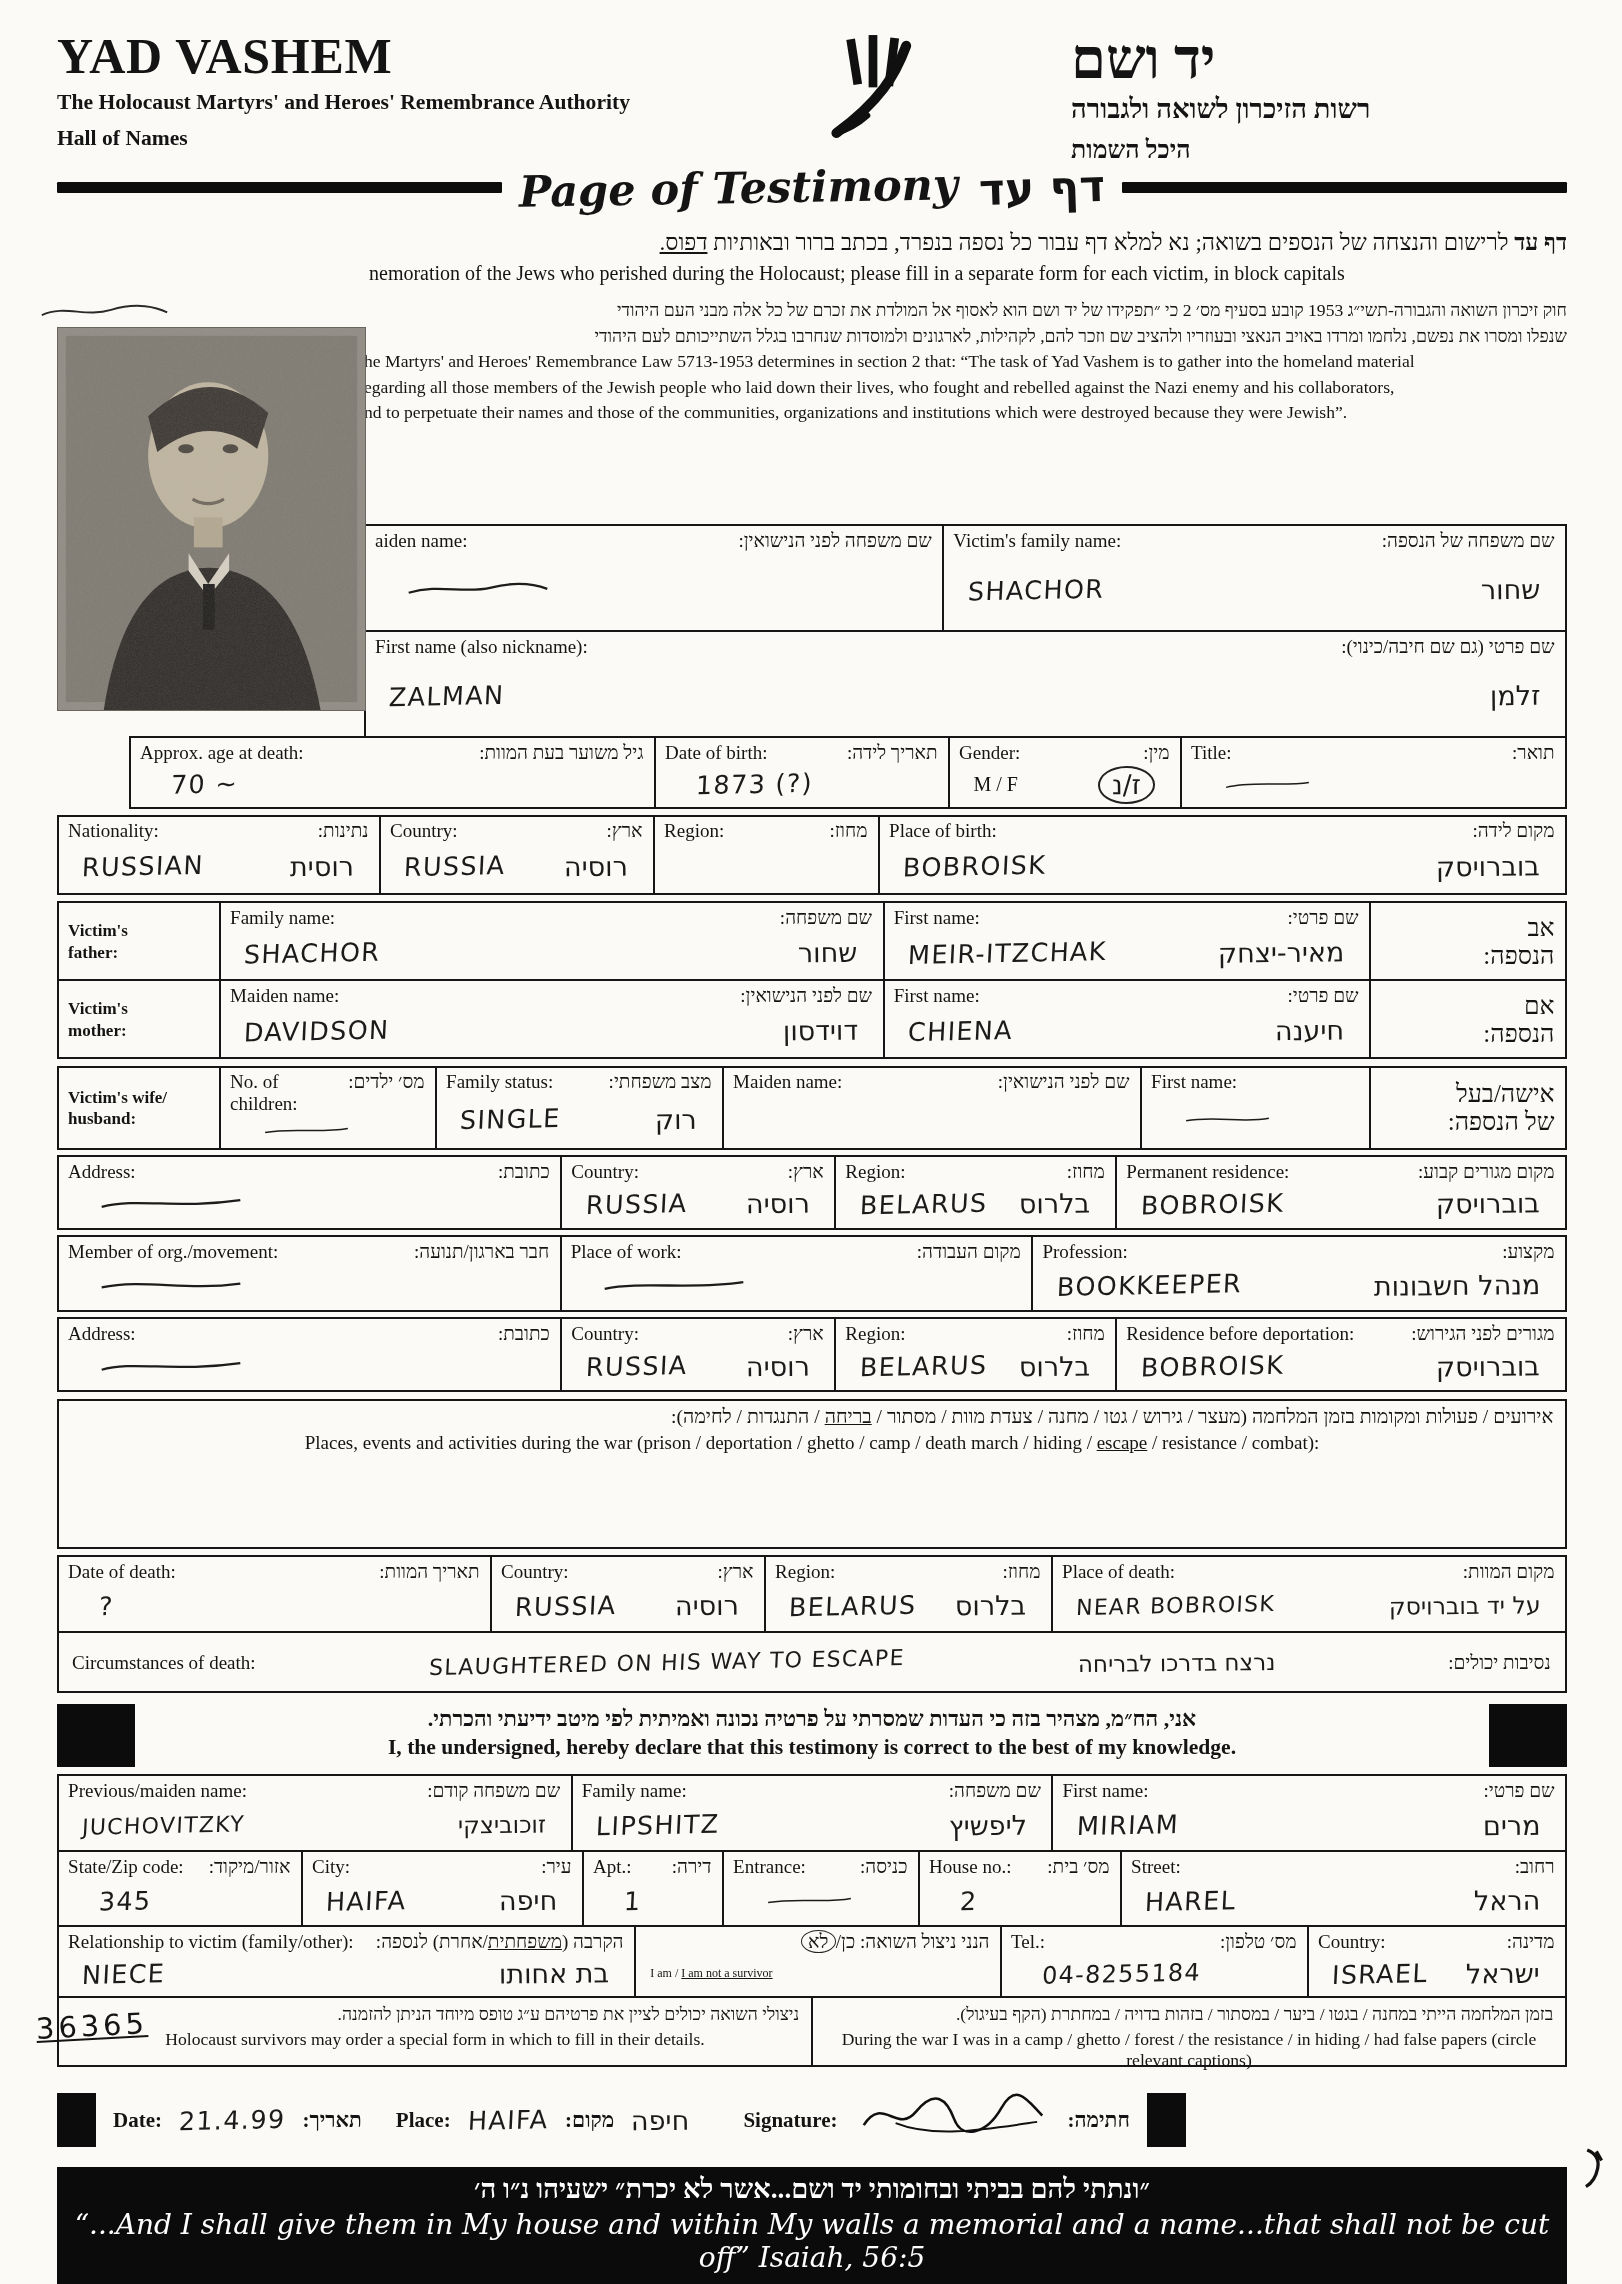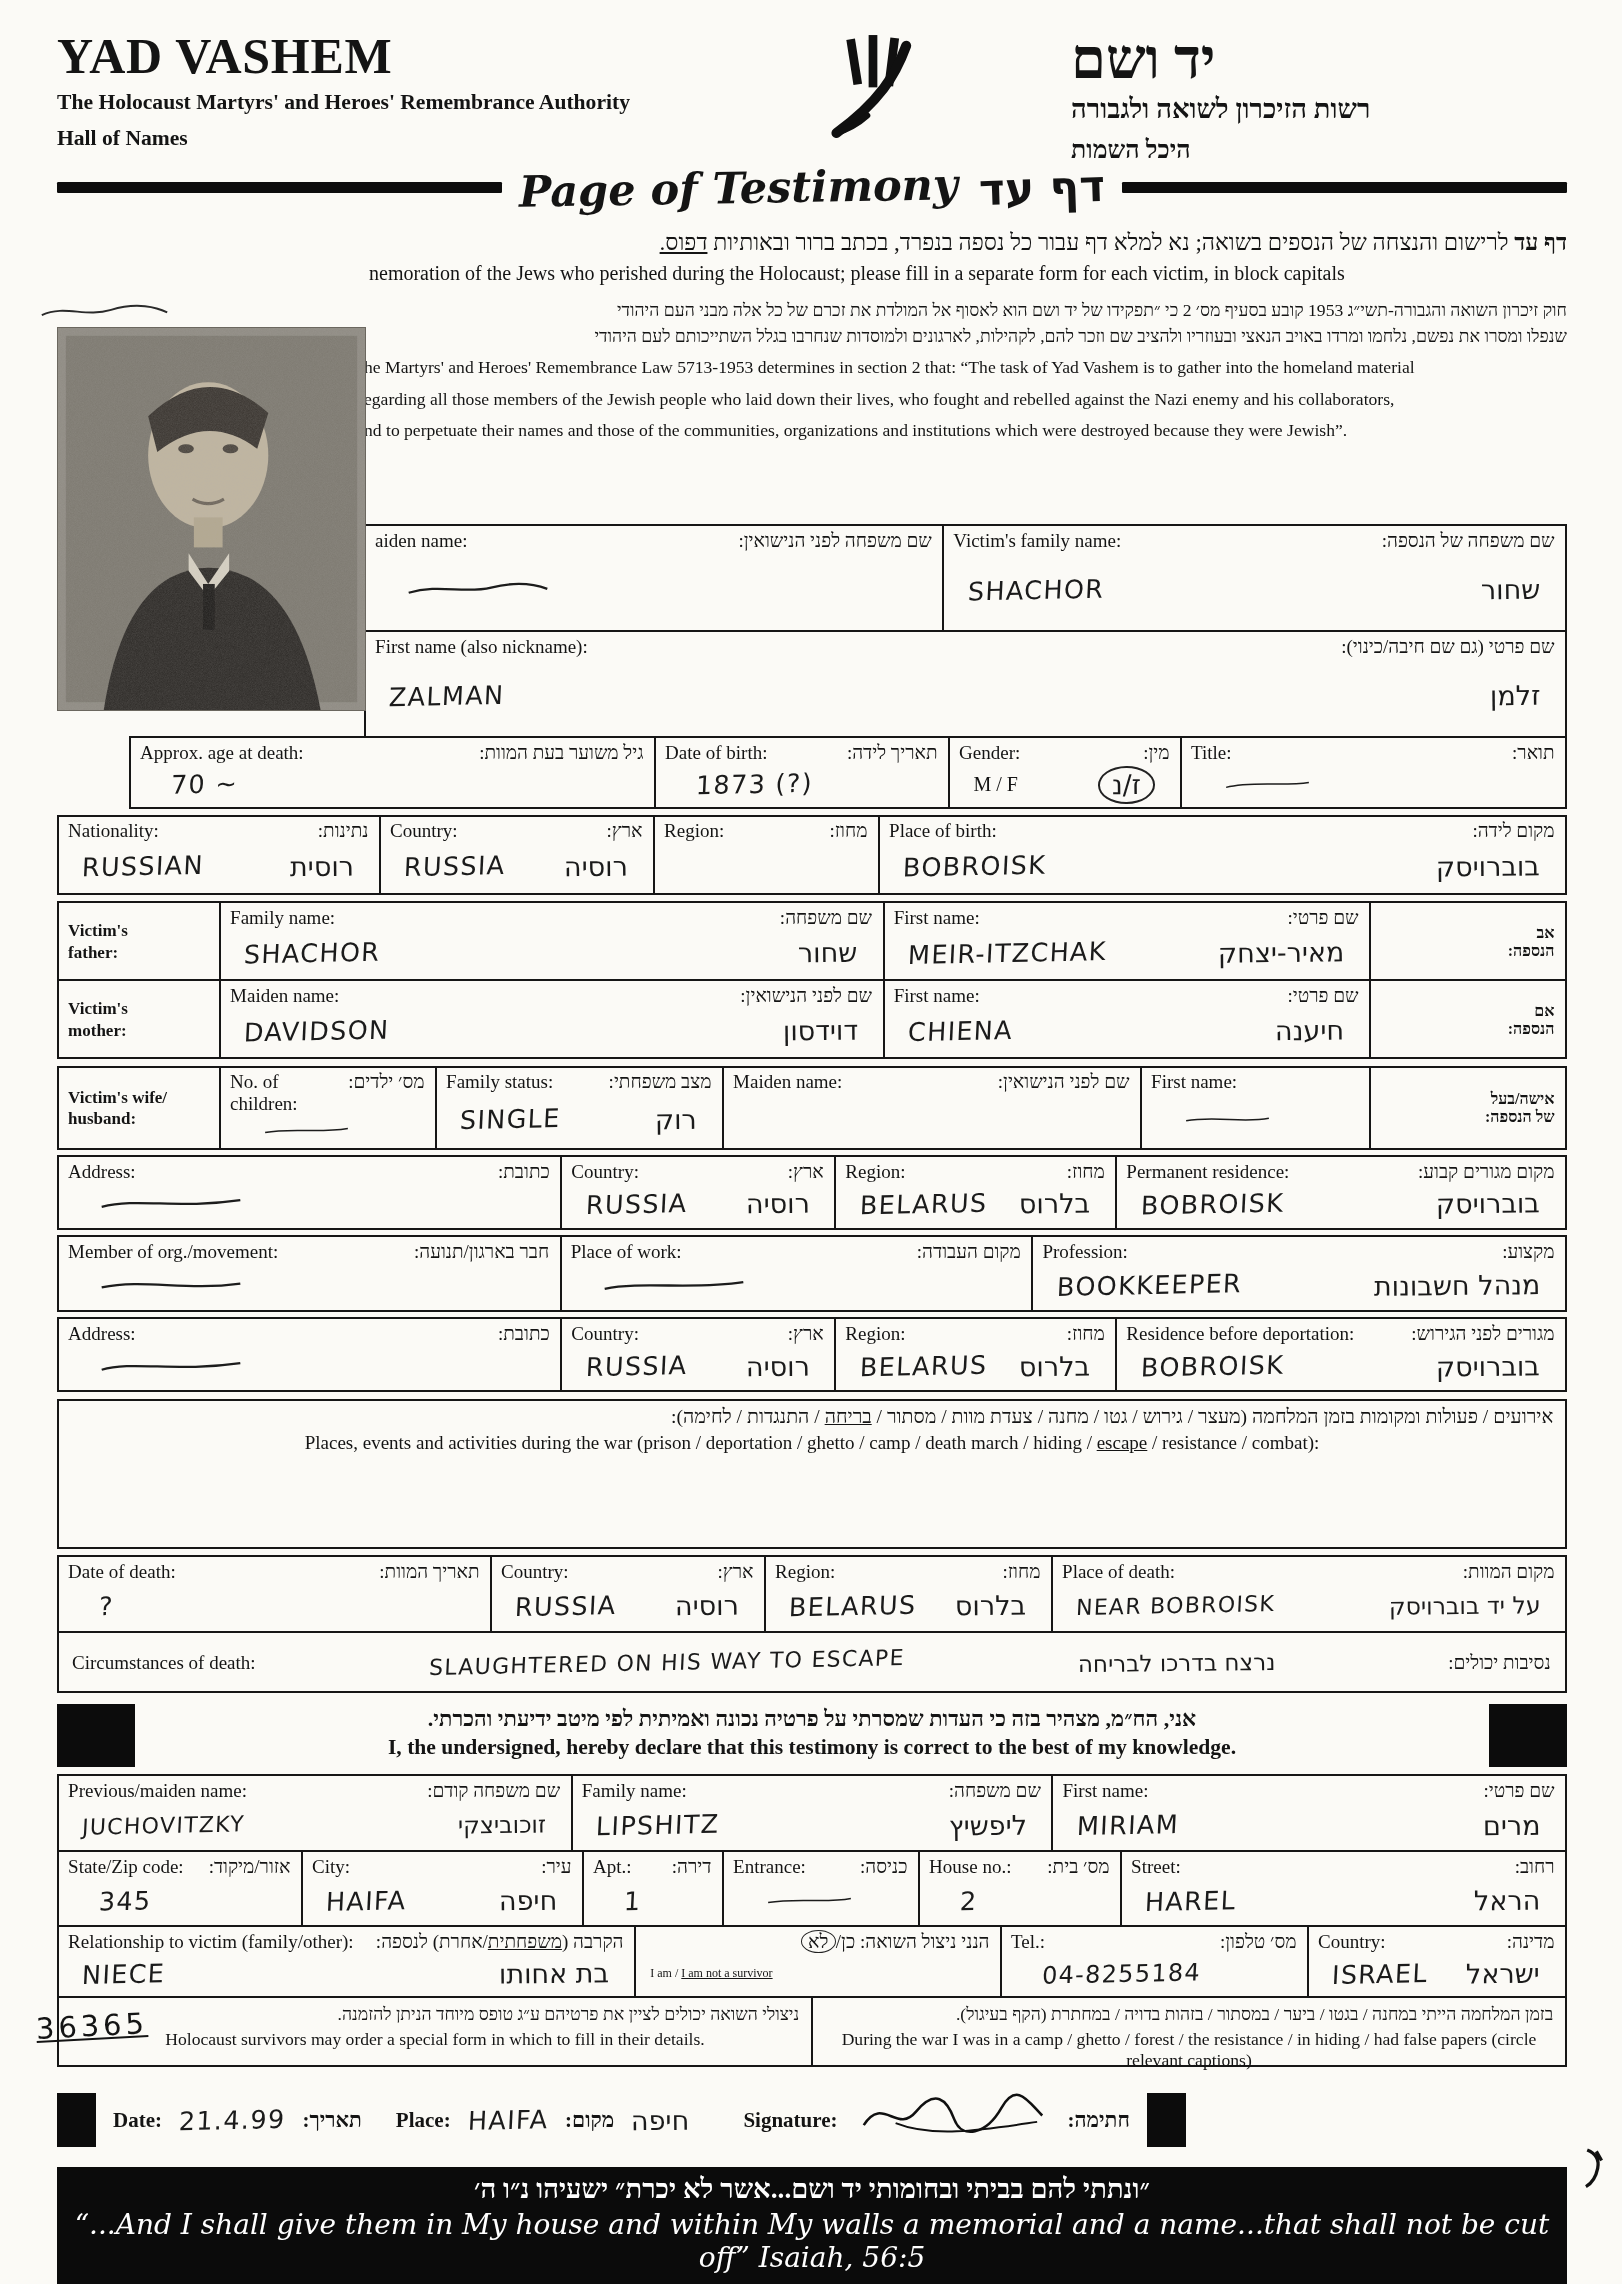--- a/index.html
+++ b/index.html
@@ -29,40 +29,40 @@
   .bar{flex:1;height:10.5px;background:#0d0d0d;border-radius:1.3px;}
   .pt{display:flex;align-items:baseline;gap:22px;white-space:nowrap;}
   .pt-en{font-family:"DejaVu Serif", serif;font-style:italic;font-weight:bold;font-size:43px;transform:rotate(-1deg);}
   .pt-he{font-family:"DejaVu Sans", sans-serif;font-weight:bold;font-size:44px;transform:rotate(-2deg);}
 
   
   .intro-he{direction:rtl;text-align:right;font-size:23px;margin-top:14.4px;}
   .intro-en{font-size:20px;margin-top:6.5px;margin-left:312px;}
   .law{margin-left:307px;margin-top:13px;height:138px;font-size:17.6px;line-height:1.45;}
   .law-he{direction:rtl;text-align:right;}
-  .law-en{text-align:left;margin-top:6px;}
+  .law-en{text-align:left;}
 
   
   .photo{position:absolute;left:57px;top:327px;width:307px;height:382px;border:1.3px solid #6b675f;background:#97938b;}
   .photo svg{display:block;width:100%;height:100%;}
 
   
   .row{display:flex;border:2px solid #161616;box-sizing:border-box;background:transparent;}
   .cell{border-left:2px solid #161616;padding:3.9px 10.5px 2.6px 9.1px;box-sizing:border-box;
         display:flex;flex-direction:column;min-width:0;}
   .cell:first-child{border-left:none;}
   .lbl{display:flex;justify-content:space-between;gap:9.1px;font-size:19px;line-height:1.15;}
   .lbl .he{direction:rtl;white-space:nowrap;}
   .vals{flex:1;display:flex;justify-content:space-between;align-items:center;padding:0 14.4px;gap:6.5px;min-width:0;}
   .vals.single{justify-content:flex-start;padding-left:31px;}
   .hw{font-family:"DejaVu Sans", sans-serif;font-size:25.5px;color:#1b1b1b;letter-spacing:1.3px;
       transform:rotate(-1.2deg) skewX(-4deg);white-space:nowrap;}
   .hw-he{direction:rtl;letter-spacing:0;font-size:27px;transform:rotate(-0.6deg);}
   .side{flex:none;width:160px;font-weight:bold;font-size:17px;line-height:1.25;justify-content:center;}
-  .sidehe{flex:none;width:196px;font-weight:bold;font-size:16px;direction:rtl;text-align:right;justify-content:center;}
+  .sidehe{flex:none;width:196px;font-weight:normal;font-size:25px;direction:rtl;text-align:right;justify-content:center;}
   .strike{width:144px;height:17px;flex:none;}
   .strike.sm{width:91px;}
   .circled{border:2px solid #222;border-radius:50%;padding:1.3px 11.8px;}
   .mf{font-size:20px;}
 
   .ga{margin-left:307px;margin-top:88px;}
   .r1,.r2{height:108px;}
   .r2{margin-top:-2px;}
   .r3{margin-left:72px;margin-top:-2px;height:73px;}
   .r4{margin-top:5.2px;height:80px;}

